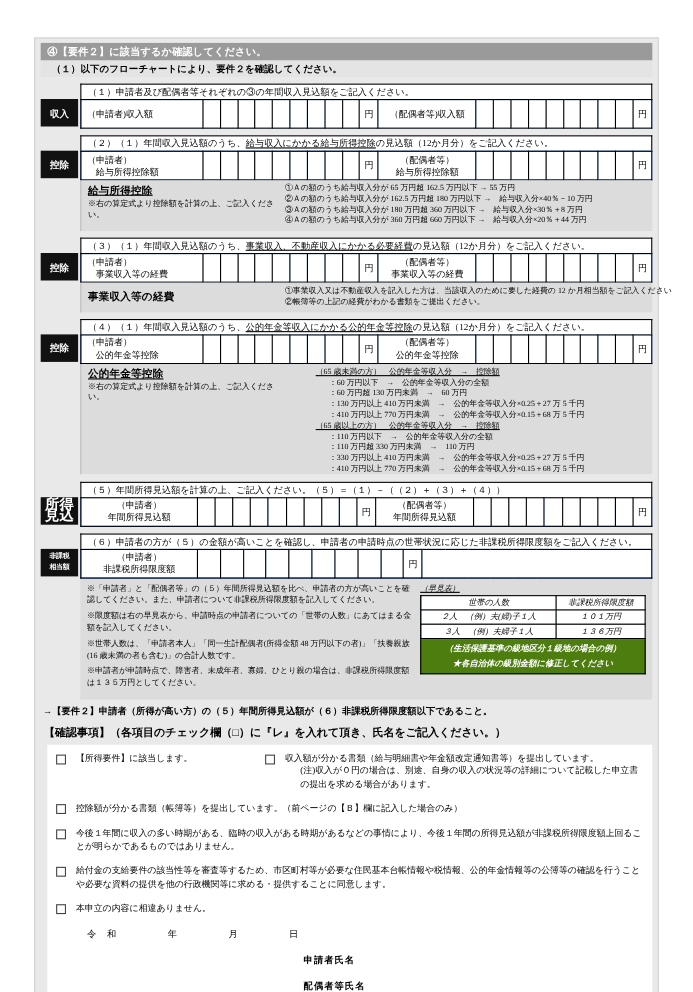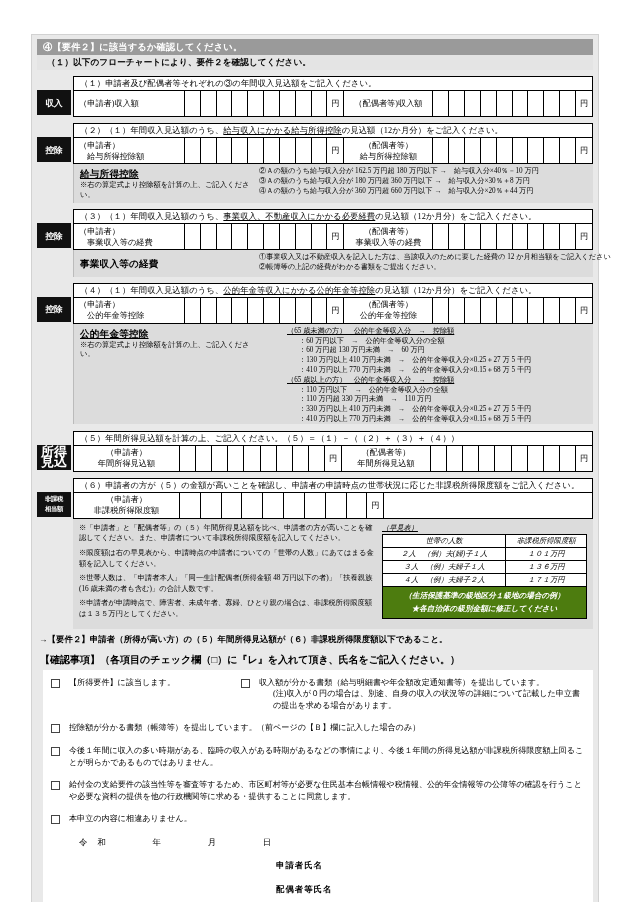--- a/index.html
+++ b/index.html
@@ -316,20 +316,21 @@
         <td class="yen" style="width:16px">円</td>
       </tr>
     </tbody>
         </table>
     <div class="note">
       <div class="note-left">
         <div class="note-h">給与所得控除</div>
         <div class="note-sub">※右の算定式より控除額を計算の上、ご記入ください。</div>
       </div>
       <div class="note-right">
+        <div class="nr-line">①Ａの額のうち給与収入分が 65 万円超 162.5 万円以下 → 55 万円</div>
         <div class="nr-line">②Ａの額のうち給与収入分が 162.5 万円超 180 万円以下 →　給与収入分×40％－10 万円</div>
         <div class="nr-line">③Ａの額のうち給与収入分が 180 万円超 360 万円以下 →　給与収入分×30％＋8 万円</div>
         <div class="nr-line">④Ａの額のうち給与収入分が 360 万円超 660 万円以下 →　給与収入分×20％＋44 万円</div>
       </div>
     </div>
   </div>
 
   <div class="group">
     <div class="tag tall">控除</div>
     <div class="qline"><span>（３）（１）年間収入見込額のうち、</span><span class="ul">事業収入、不動産収入にかかる必要経費</span><span>の見込額（12か月分）をご記入ください。</span></div>
@@ -521,24 +522,20 @@
           <th>非課税所得限度額</th>
         </tr>
         <tr>
           <td>２人　（例）夫(婦)子１人</td>
           <td>１０１万円</td>
         </tr>
         <tr>
           <td>３人　（例）夫婦子１人</td>
           <td>１３６万円</td>
         </tr>
-        <tr>
-          <td>４人　（例）夫婦子２人</td>
-          <td>１７１万円</td>
-        </tr>
       </tbody>
           </table>
       <div class="hy-foot">
         <div>（生活保護基準の級地区分１級地の場合の例）</div>
         <div>★各自治体の級別金額に修正してください</div>
       </div>
     </div>
   </div>
 
   <div class="arrow-line">→【要件２】申請者（所得が高い方）の（５）年間所得見込額が（６）非課税所得限度額以下であること。</div>

